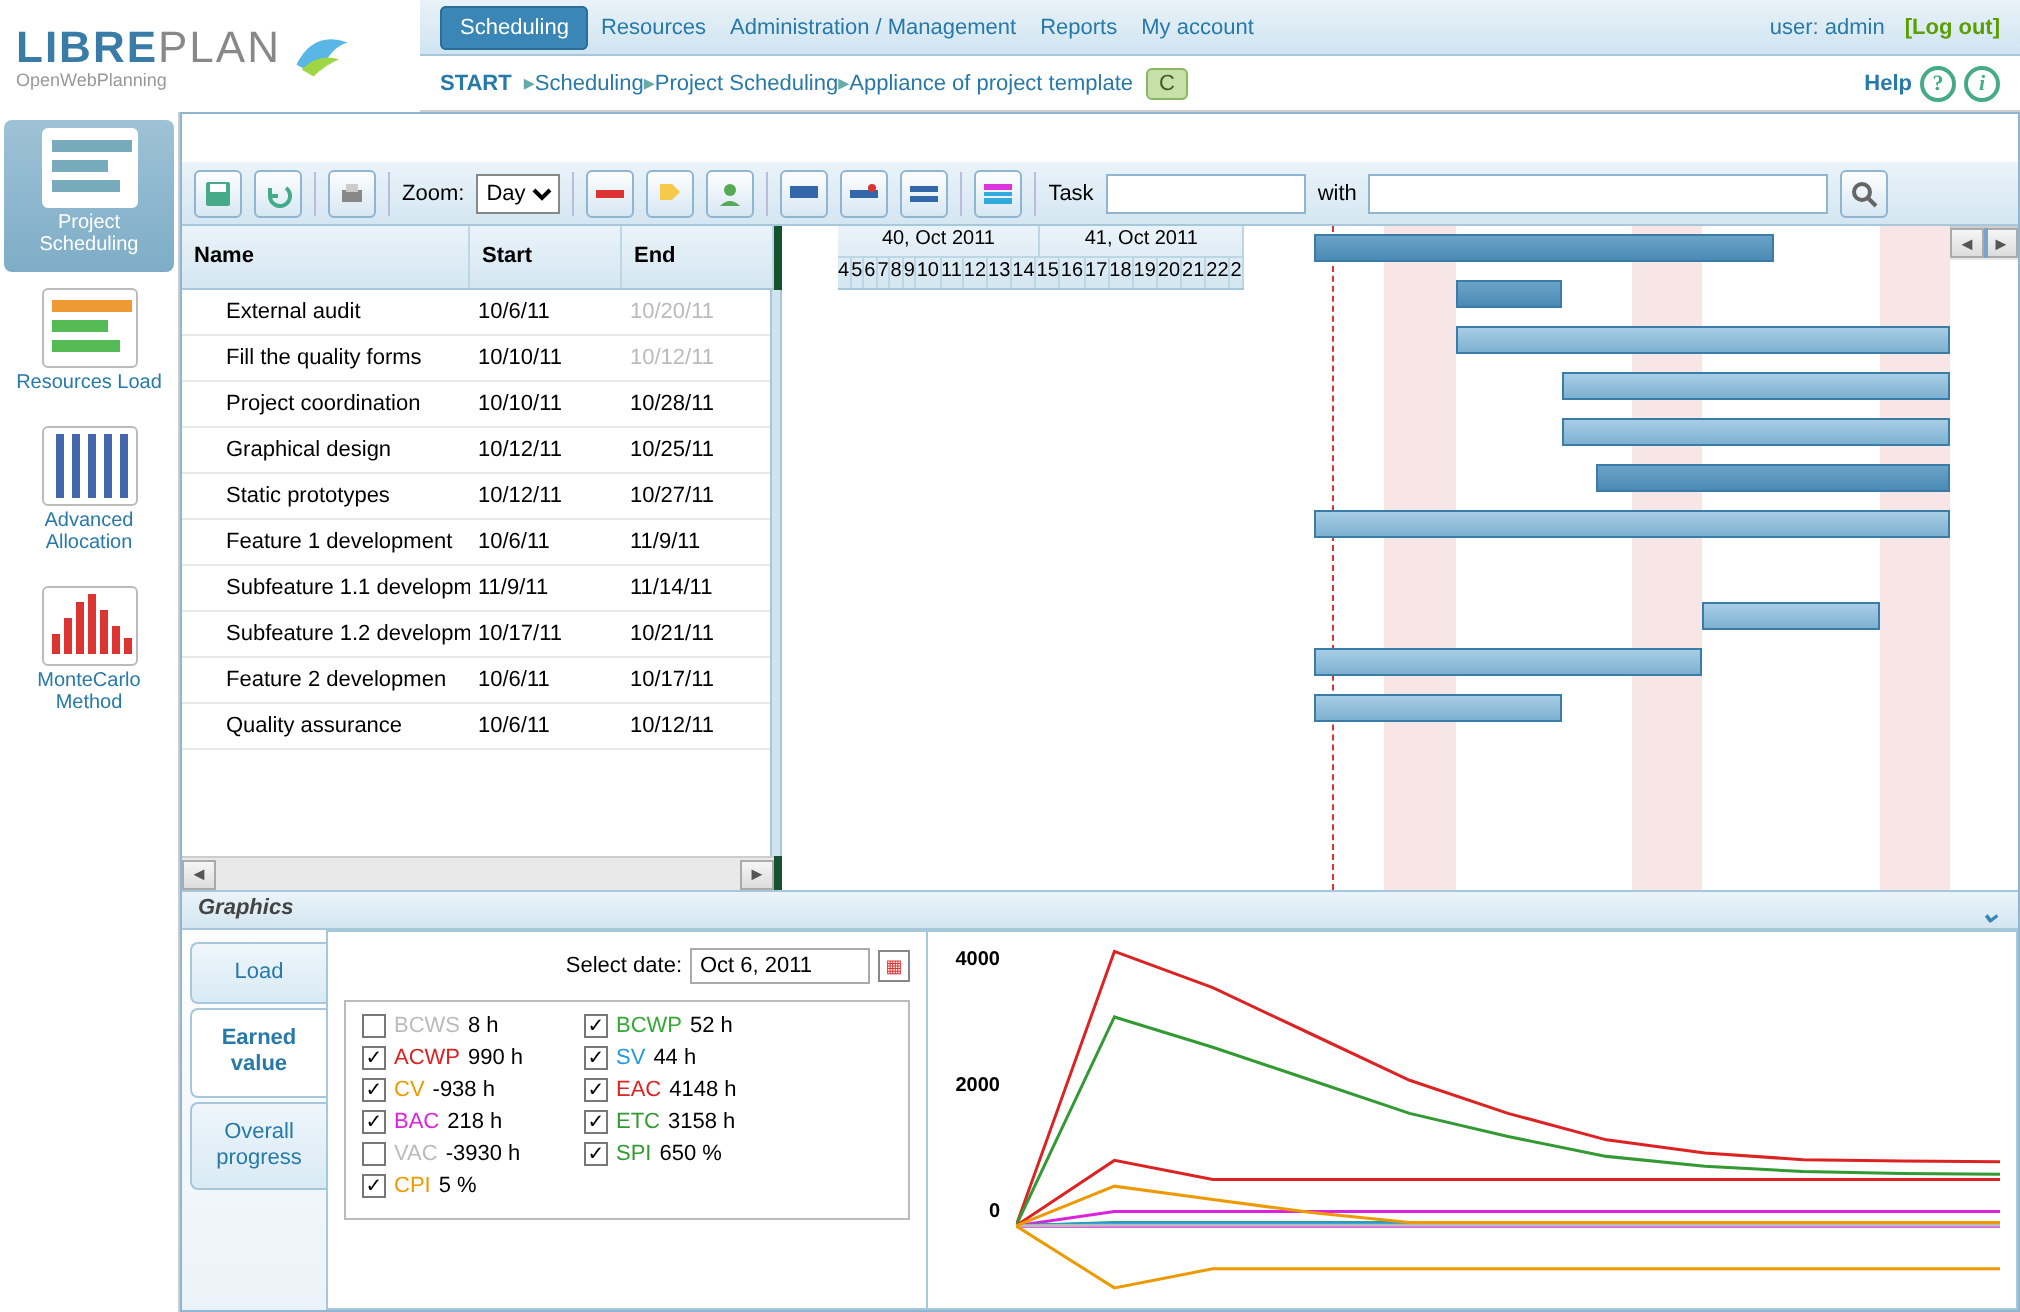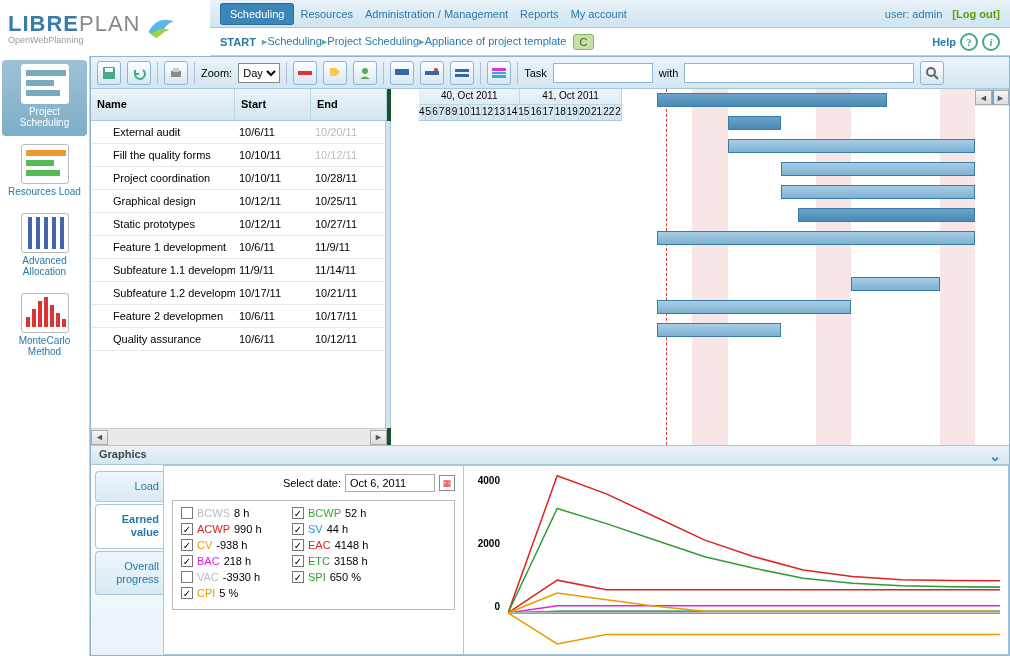--- a/index.html
+++ b/index.html
@@ -37,21 +37,21 @@
   .side-item { text-align: center; padding: 4px 2px 8px; cursor:pointer; border-radius:4px; margin-bottom:4px; }
   .side-item.active { background: linear-gradient(#9ec2d6, #7eadc7); color:#fff; }
   .side-icon { width: 48px; height: 40px; margin: 0 auto 2px; background: #fff; border: 1px solid #bbb; border-radius: 3px; display:flex; align-items:center; justify-content:center; overflow:hidden; }
   .side-item.active .side-icon { border-color:#fff; }
   .side-lbl { font-size: 10px; color: #2779aa; line-height:1.1; }
   .side-item.active .side-lbl { color:#fff; }
   
   .content { flex: 1; display: flex; flex-direction: column; border: 1px solid #8fb5d1; }
   
   
-  .toolbar { height: 32px; background: linear-gradient(#eaf3f9, #d4e6f1); border-bottom: 1px solid #a7c8db; display: flex; align-items:center; padding: 0 6px; gap: 6px; }
+  .toolbar { height: 32px; background: linear-gradient(#eaf3f9, #d4e6f1); border-bottom: 1px solid #a7c8db; display: flex; align-items:center; padding: 0 6px; gap: 6px; margin-top: 24px; }
   .tb-btn { width: 24px; height: 24px; border: 1px solid #8fb5d1; border-radius: 3px; background: linear-gradient(#fefefe,#d7e8f3); cursor:pointer; display:flex; align-items:center; justify-content:center; }
   .tb-sep { width:1px; height:22px; background:#bbd; }
   .zoom-lbl { font-size:11px; }
   .zoom-sel { height: 20px; font-size:11px; border:1px solid #888; background:#fff; }
   .tb-input { height:20px; border:1px solid #8fb5d1; font-size:11px; padding:0 3px; }
   
   
   .grid-area { flex: 1; display: flex; overflow: hidden; position:relative; }
   .grid-left { width: 300px; border-right: 4px solid #14532d; display:flex; flex-direction:column; }
   .grid-hdr { display: flex; background: linear-gradient(#eaf3f9, #d4e6f1); border-bottom: 1px solid #a7c8db; height:32px; }
@@ -80,26 +80,26 @@
   .weekend { position:absolute; top:0; bottom:0; background:#f8e6e6; }
   .today-line { position:absolute; top:0; bottom:0; border-left:1px dashed #d33; }
   .bar { position:absolute; height:14px; border:1px solid #3a7ca8; background:linear-gradient(#a8cde5,#7db1d1); }
   .bar.dark { background:linear-gradient(#6ba3c7,#4a8ab5); }
   .vhandle2 { position:absolute; left:294px; top:32px; bottom:17px; width:6px; background:#cfe4f0; border-left:1px solid #a7c8db; border-right:1px solid #a7c8db;}
   
   .gr-scroll { height:17px; background:#e9e9e9; border-top:1px solid #ccc; display:flex; }
   .gr-thumb { height:15px; background:linear-gradient(#c9dff0,#97bdda); border:1px solid #7aa4c7; }
   
   
-  .graphics-hdr { height:20px; background:linear-gradient(#eaf3f9, #d4e6f1); border-top:1px solid #a7c8db; border-bottom:1px solid #a7c8db; padding:2px 8px; font-weight:bold; color:#444; display:flex; }
+  .graphics-hdr { height:20px; background:linear-gradient(#eaf3f9, #d4e6f1); border-top:1px solid #a7c8db; border-bottom:1px solid #a7c8db; padding:2px 8px; font-style:italic; font-weight:bold; color:#444; display:flex; }
   .chev { color:#3a86b7; font-size:14px; cursor:pointer;}
   
   .graphics-body { height:190px; background:linear-gradient(#fefefe,#eaf3f9); display:flex; }
   .gb-tabs { width: 72px; padding: 6px 0 6px 4px; }
-  .gb-tab { padding: 8px 4px; text-align:right; border:1px solid #a7c8db; border-right:none; border-radius:4px 0 0 4px; margin-bottom:2px; background:linear-gradient(#eef6fb,#d9eaf4); color:#2779aa; font-size:11px; cursor:pointer; line-height:1.2;}
+  .gb-tab { padding: 8px 4px; text-align:center; border:1px solid #a7c8db; border-right:none; border-radius:4px 0 0 4px; margin-bottom:2px; background:linear-gradient(#eef6fb,#d9eaf4); color:#2779aa; font-size:11px; cursor:pointer; line-height:1.2;}
   .gb-tab.active { background:#fff; font-weight:bold;}
   
   .gb-mid { width: 300px; padding: 8px; background:#fff; border:1px solid #a7c8db; border-right:none;}
   .sel-date-row { display:flex; align-items:center; gap:4px; margin-bottom:8px; justify-content:flex-end;}
   .date-in { border:1px solid #aaa; padding:2px 4px; width:90px; font-size:11px;}
   .cal-ic { width:16px; height:16px; border:1px solid #888; display:inline-flex; align-items:center; justify-content:center; font-size:9px; color:#d33; cursor:pointer;}
   .legend-box { border:1px solid #bbb; padding:6px 8px; }
   .lg-row { display:flex; gap: 16px; margin-bottom:4px;}
   .lg-item { display:flex; align-items:center; gap:4px; font-size:11px; width: 95px;}
   .chk { width:12px; height:12px; border:1px solid #777; display:inline-flex; align-items:center; justify-content:center; font-size:10px; background:#fff;}

